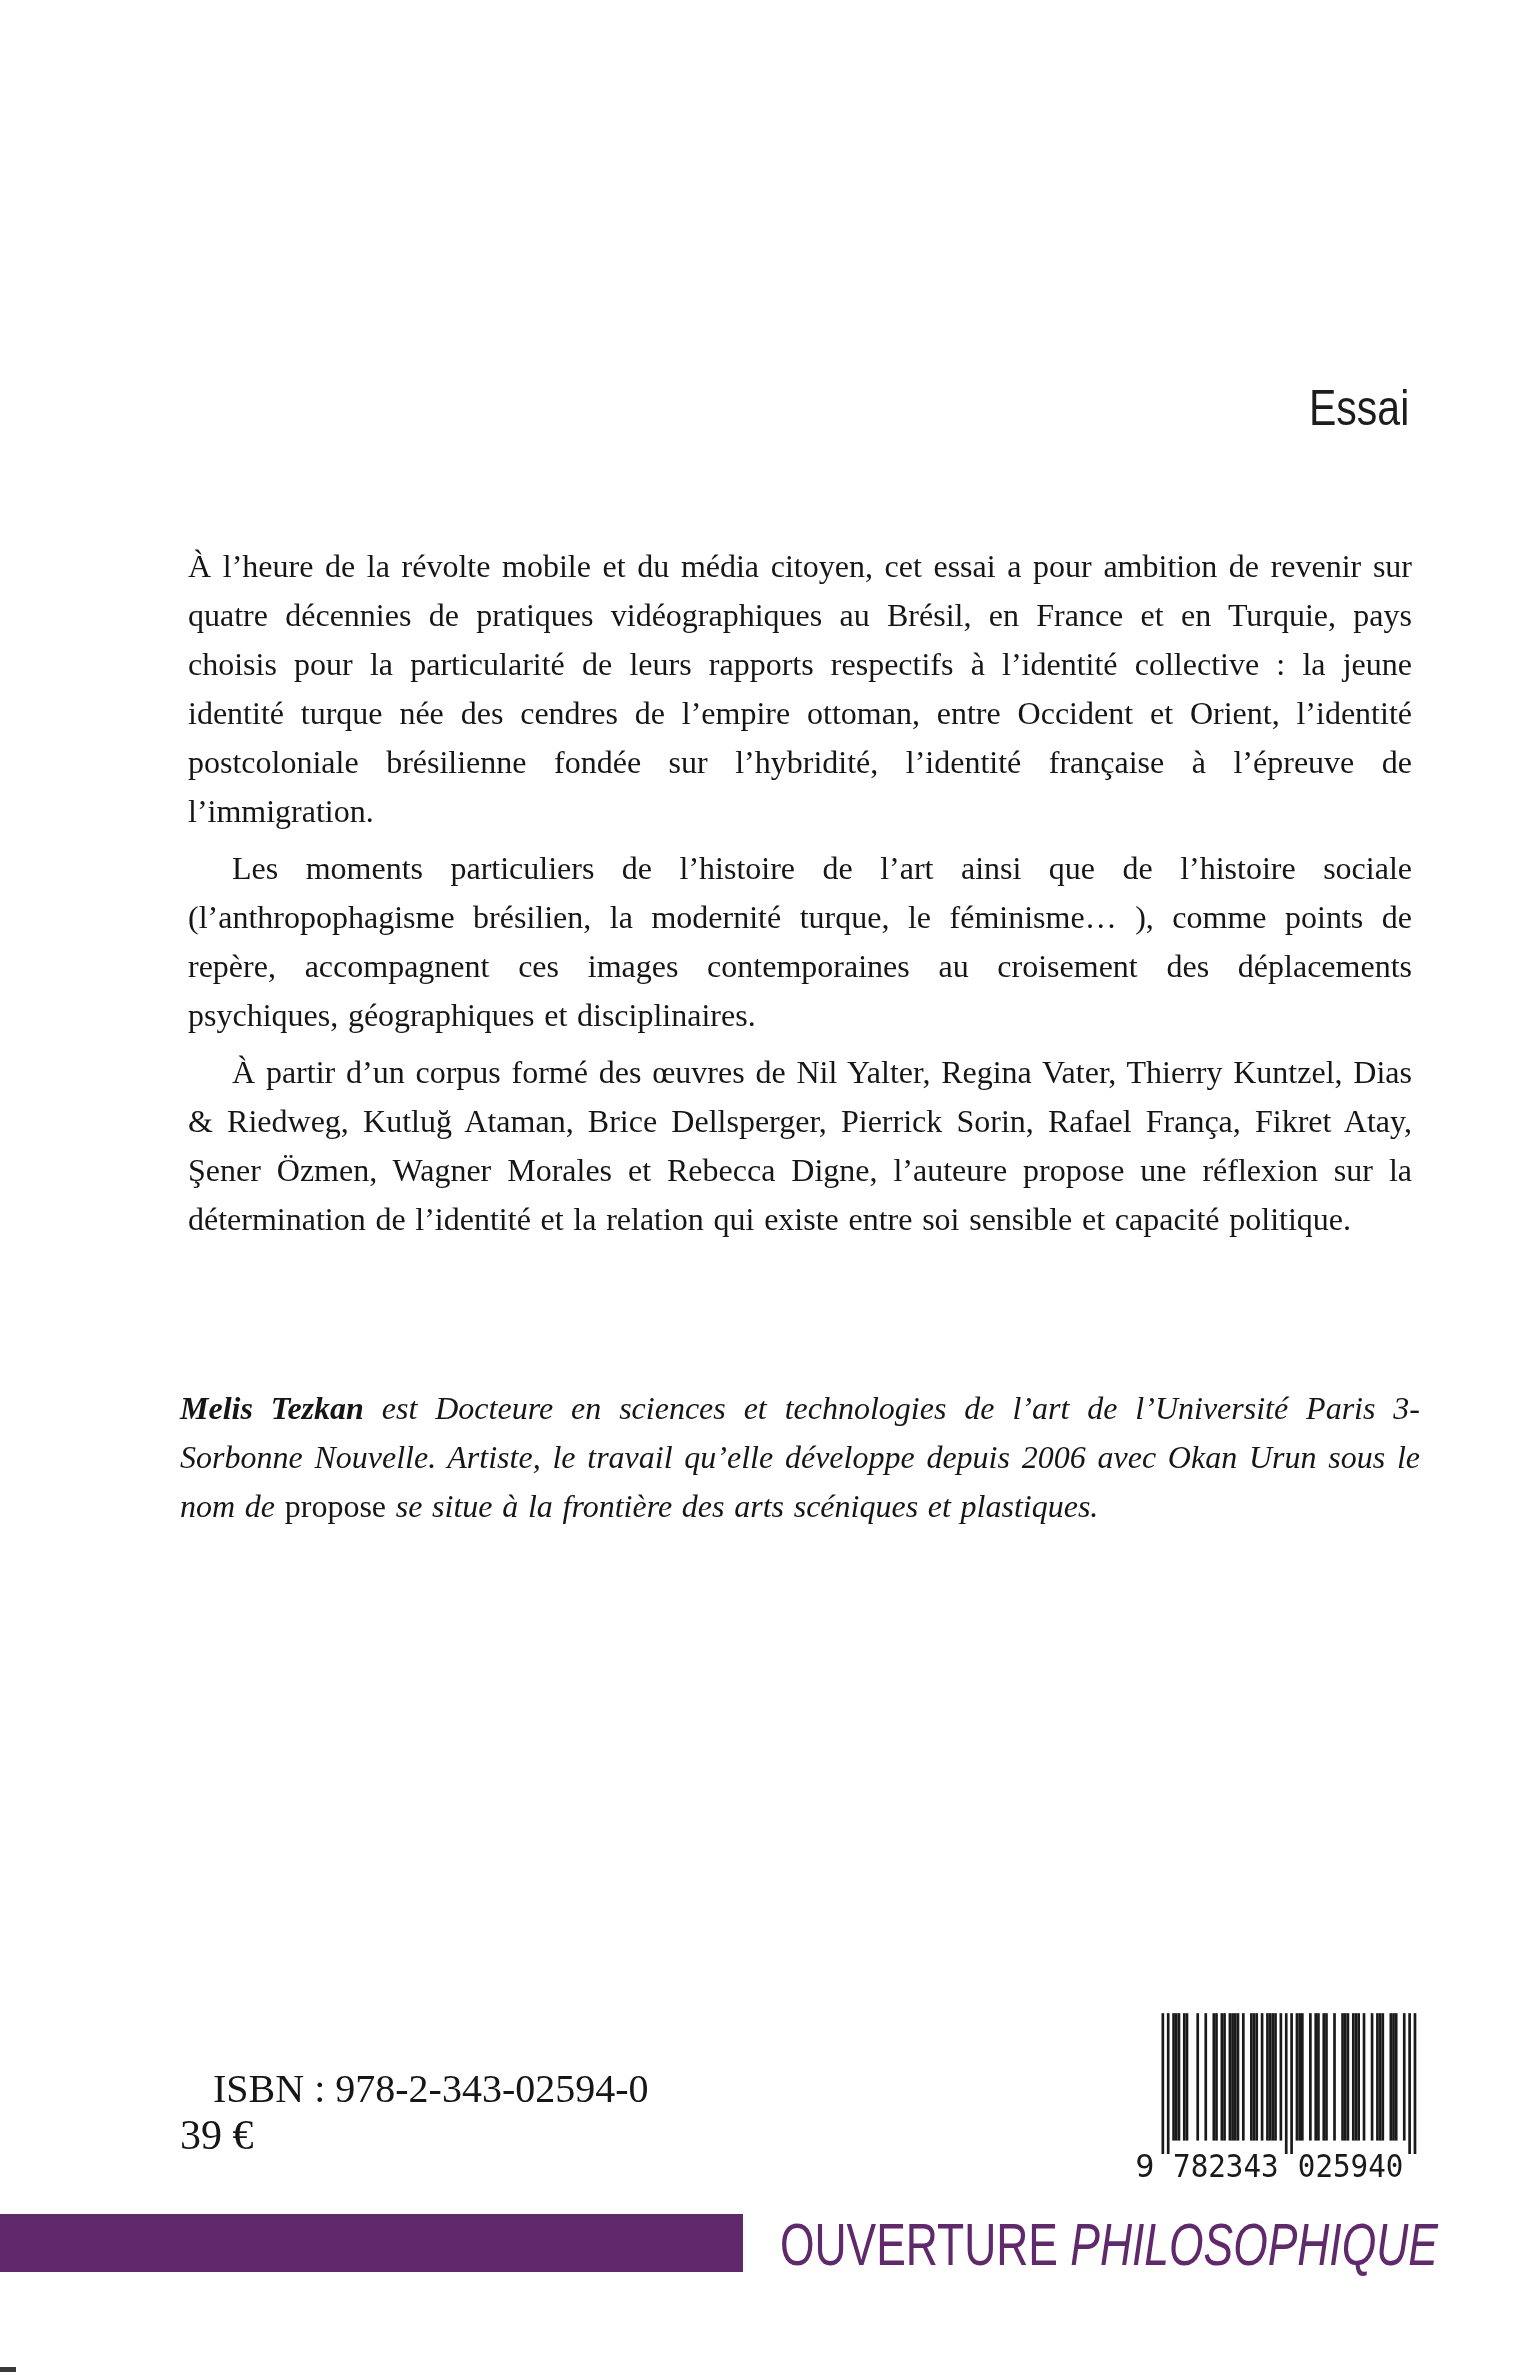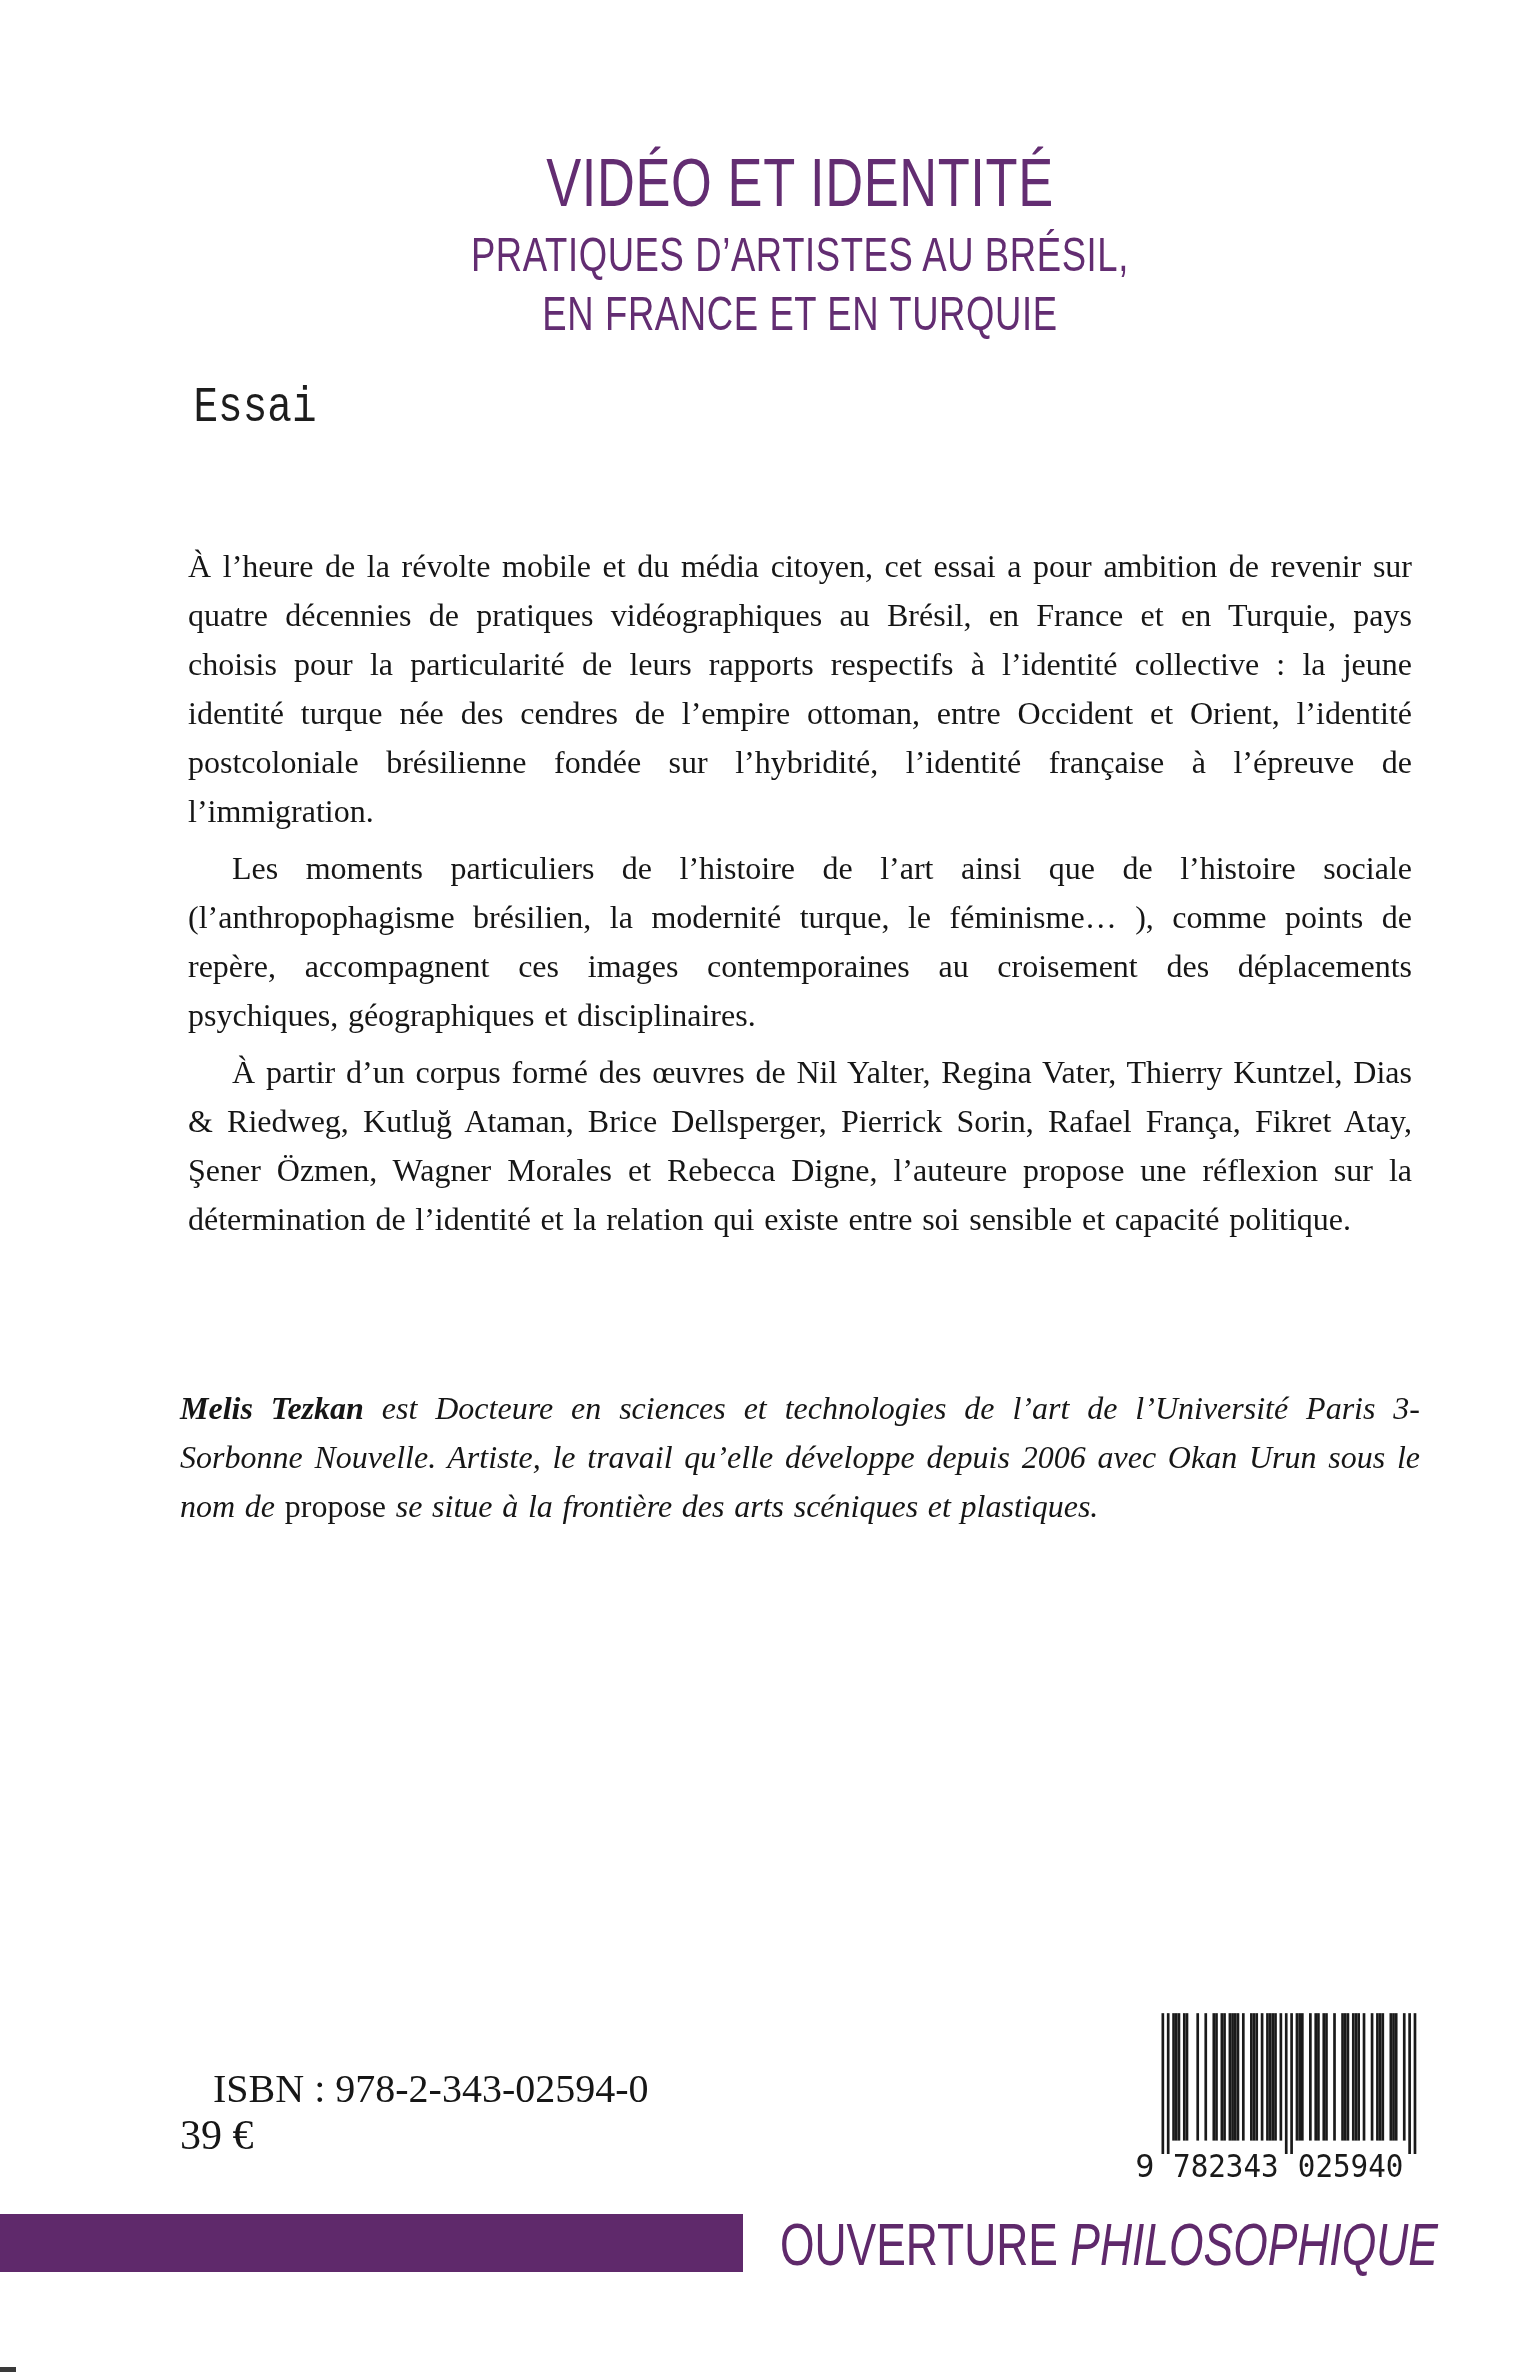--- a/index.html
+++ b/index.html
@@ -16,22 +16,22 @@
     position:absolute;left:180px;top:141px;width:1240px;
     text-align:center;
     color:#632d72;
     font-family:"Liberation Sans", sans-serif;
   }
   .condensed{display:inline-block;transform:scaleX(0.76);transform-origin:center;white-space:nowrap;}
   #book-title{font-size:69px;font-weight:400;letter-spacing:0.8px;line-height:84px;}
   .subtitle-line{font-size:48px;font-weight:400;letter-spacing:0.8px;line-height:59px;}
   #genre{
     position:absolute;left:180px;top:379px;width:1240px;
-    text-align:left;color:#1d1d1d;
-    font-family:Liberation Mono, monospace;
+    text-align:right;color:#1d1d1d;
+    font-family:Liberation Sans, sans-serif;
     font-size:50px;font-weight:300;
   }
   #genre .condensed{transform:scaleX(0.82);}
   
   #synopsis{
     position:absolute;left:180px;top:534px;width:1240px;
     font-size:32px;line-height:49px;
     text-align:justify;word-spacing:1.7px;
   }
   #synopsis p{margin:8px;}
@@ -80,25 +80,20 @@
   
   #crop-mark{
     position:absolute;left:0;top:2367px;width:16px;height:5px;background:#3a3a3a;
   }
 </style>
 </head>
 <body>
 
 <div id="cover">
 
-  <div id="title-block">
-    <div id="book-title"><span class="condensed">VIDÉO ET IDENTITÉ</span></div>
-    <div class="subtitle-line"><span class="condensed">PRATIQUES D’ARTISTES AU BRÉSIL,</span></div>
-    <div class="subtitle-line"><span class="condensed">EN FRANCE ET EN TURQUIE</span></div>
-  </div>
 
   <div id="genre"><span class="condensed">Essai</span></div>
 
   <div id="synopsis">
     <p>À l’heure de la révolte mobile et du média citoyen, cet essai a pour ambition de revenir sur quatre décennies de pratiques vidéographiques au Brésil, en France et en Turquie, pays choisis pour la particularité de leurs rapports respectifs à l’identité collective : la jeune identité turque née des cendres de l’empire ottoman, entre Occident et Orient, l’identité postcoloniale brésilienne fondée sur l’hybridité, l’identité française à l’épreuve de l’immigration.</p>
     <p class="indent">Les moments particuliers de l’histoire de l’art ainsi que de l’histoire sociale (l’anthropophagisme brésilien, la modernité turque, le féminisme… ), comme points de repère, accompagnent ces images contemporaines au croisement des déplacements psychiques, géographiques et disciplinaires.</p>
     <p class="indent">À partir d’un corpus formé des œuvres de Nil Yalter, Regina Vater, Thierry Kuntzel, Dias &amp; Riedweg, Kutluğ Ataman, Brice Dellsperger, Pierrick Sorin, Rafael França, Fikret Atay, Şener Özmen, Wagner Morales et Rebecca Digne, l’auteure propose une réflexion sur la détermination de l’identité et la relation qui existe entre soi sensible et capacité politique.</p>
   </div>
 
   <div id="author-bio">

